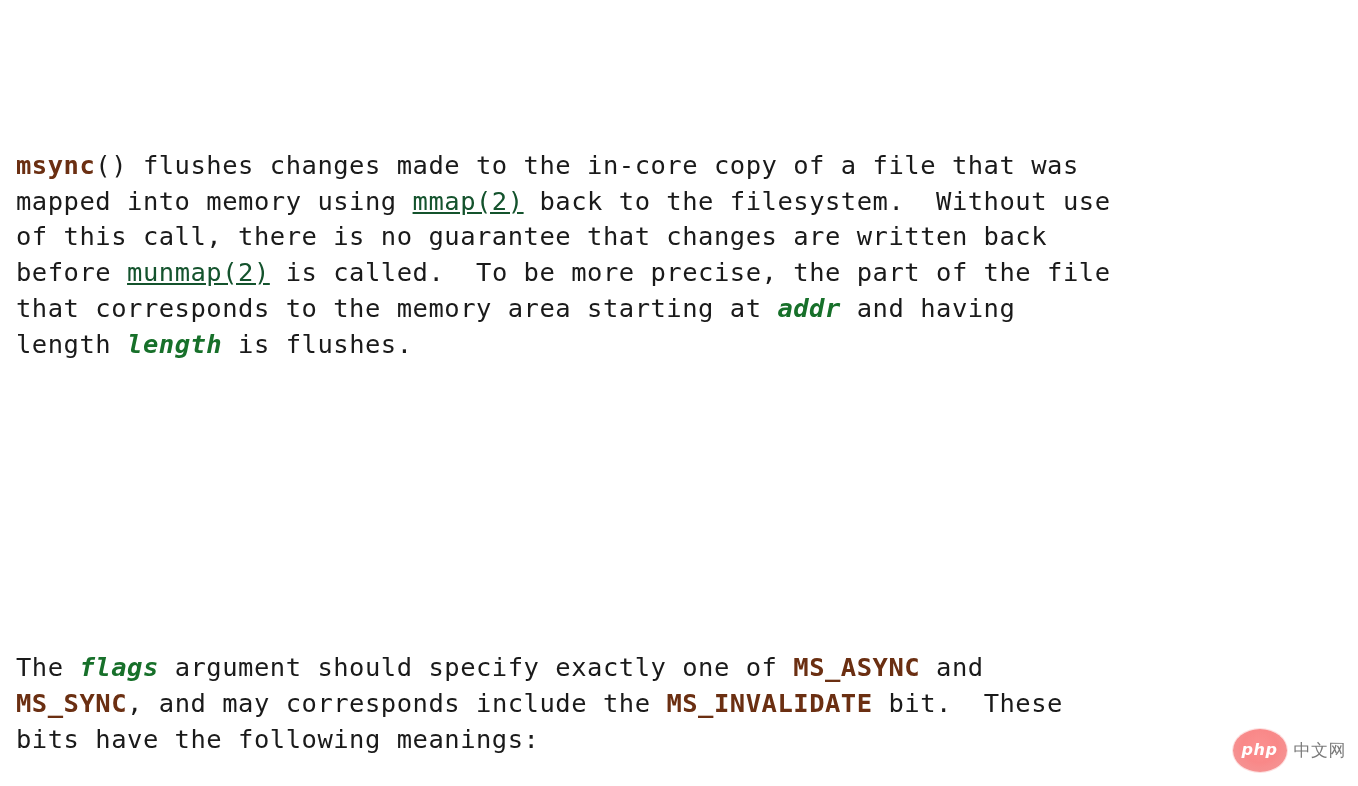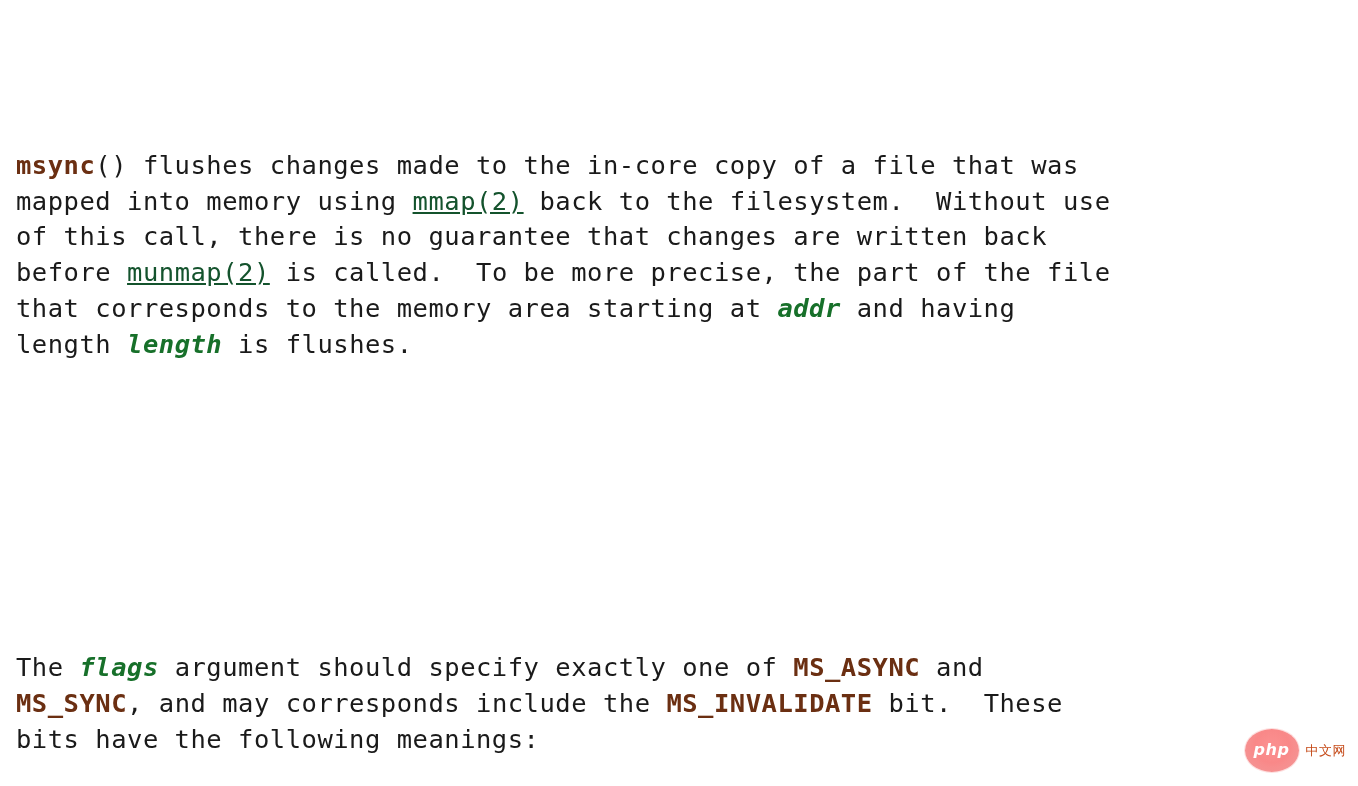--- a/index.html
+++ b/index.html
@@ -84,22 +84,22 @@
     font-style: italic;
     font-weight: bold;
     font-size: 16px;
     color: #ffffff;
     letter-spacing: 0.5px;
     line-height: 1;
     padding-bottom: 1px;
   }
   .wm-text {
     font-family: "DejaVu Sans", "Liberation Sans", sans-serif;
-    font-size: 13px;
-    color: #c2410c;
+    font-size: 17px;
+    color: #737373;
     letter-spacing: 0.5px;
     line-height: 1;
   }
 </style>
 </head>
 <body>
 
 <div id="manpage">
 
   <div class="man-body">

